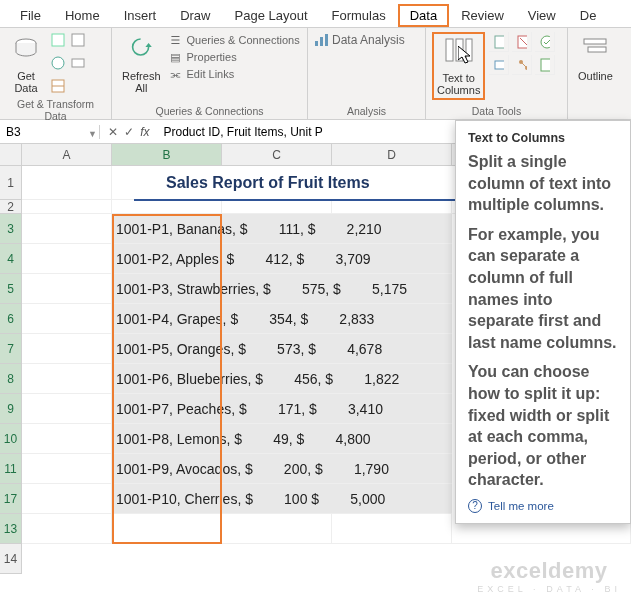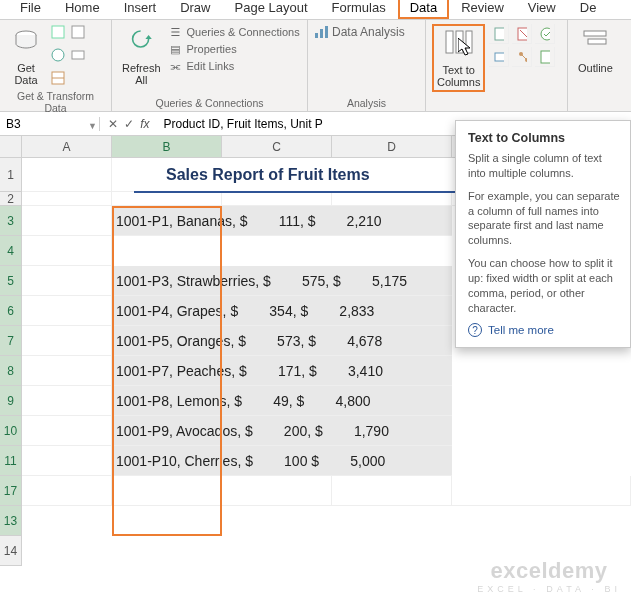--- a/index.html
+++ b/index.html
@@ -7,21 +7,21 @@
     --ribbon-bg:#f3f2f1;
     --excel-green:#217346;
     --select-bg:#cce0ce;
     --orange:#ed7d31;
     --link-blue:#2b579a;
   }
   *{box-sizing:border-box;font-family:"Segoe UI",Arial,sans-serif;}
   body{margin:0;background:#fff;width:631px;height:604px;overflow:hidden;position:relative;}
 
   
-  .ribbon-tabs{display:flex;background:#fff;border-bottom:1px solid var(--border-gray);height:20px;align-items:flex-end;padding-left:8px;}
+  .ribbon-tabs{display:flex;background:#fff;border-bottom:1px solid var(--border-gray);height:28px;align-items:flex-end;padding-left:8px;}
   .ribbon-tab{font-size:13px;padding:4px 12px;color:#333;cursor:default;}
   .ribbon-tab.active{color:#000;}
   .ribbon-tab.highlight{border:2px solid var(--orange);padding:2px 10px;}
 
   
   .ribbon-body{background:var(--ribbon-bg);border-bottom:1px solid var(--border-gray);height:92px;display:flex;}
   .rgroup{border-right:1px solid var(--border-gray);padding:4px 6px 0 6px;display:flex;flex-direction:column;justify-content:space-between;}
   .rgroup-label{font-size:10.5px;color:#666;text-align:center;padding-bottom:2px;}
   .rgroup-content{display:flex;align-items:flex-start;gap:4px;flex:1;}
   .big-btn{display:flex;flex-direction:column;align-items:center;justify-content:center;gap:8px;font-size:11px;color:#333;padding:2px 4px;text-align:center;}
@@ -57,21 +57,21 @@
   .cell{border-right:1px solid #eee;border-bottom:1px solid #eee;display:flex;align-items:center;padding:0 4px;overflow:visible;white-space:pre;}
   .row1{height:34px;}
   .titlecell{position:relative;z-index:1;font-weight:600;font-size:16px;color:#203864;}
   .titleunderline{position:absolute;left:112px;right:0;top:33px;height:2px;background:#2f5496;z-index:2;}
   .datarow .colB{background:#e8e8e8;}
   .sel-outline{position:absolute;border:2px solid var(--orange);pointer-events:none;z-index:4;}
 
   
   .tooltip{position:absolute;top:120px;left:455px;width:176px;background:#fff;border:1px solid #c8c8c8;box-shadow:0 4px 10px rgba(0,0,0,0.25);padding:10px 10px 10px 12px;z-index:50;}
   .tooltip h4{margin:0 0 6px 0;font-size:12.5px;font-weight:600;color:#333;}
-  .tooltip p{margin:0 0 8px 0;font-size:11px;color:#555;line-height:1.35;}
+  .tooltip p{margin:0 0 8px 0;font-size:16px;color:#555;line-height:1.35;font-weight:bold;}
   .tellmore{color:var(--link-blue);font-size:11.5px;display:flex;align-items:center;gap:6px;margin-top:4px;}
   .tellmore .q{width:14px;height:14px;border:1.5px solid var(--link-blue);border-radius:50%;display:inline-flex;align-items:center;justify-content:center;font-size:10px;}
 
   
   .wm{position:absolute;right:10px;bottom:10px;opacity:0.22;text-align:center;color:#444;z-index:30;pointer-events:none;}
   .wm .t1{font-size:22px;font-weight:600;letter-spacing:0.5px;}
   .wm .t2{font-size:9px;letter-spacing:4px;}
 </style>
 </head>
 <body>
@@ -208,20 +208,21 @@
         <span class="cell"><svg width="16" height="16">
               <circle cx="5" cy="5" r="2" fill="#c96"></circle>
               <circle cx="11" cy="11" r="2" fill="#c96"></circle>
               <line x1="6" y1="6" x2="10" y2="10" stroke="#c96"></line>
             </svg></span>
         <span class="cell"><svg width="16" height="16">
               <rect x="2" y="2" width="12" height="12" fill="#fff" stroke="#6a6"></rect>
             </svg></span>
       </div>
     </div>
+    <div class="rgroup-label">Data Tools</div>
   </div>
 
   <div class="rgroup" style="flex:1;border-right:none">
     <div class="rgroup-content">
       <div class="big-btn">
         <span class="icon">
             <svg width="26" height="22">
               <rect x="2" y="2" width="22" height="5" fill="#fff" stroke="#888"></rect>
               <rect x="6" y="10" width="18" height="5" fill="#fff" stroke="#888"></rect>
             </svg>
@@ -287,32 +288,37 @@
           <div class="cell colD"></div>
           <div class="cell colE"></div>
         </div>
 
       <div class="row datarow">
           <div class="cell colA"></div>
           <div class="cell colB" style="overflow:visible;width:340px;border-right:none">1001-P1, Bananas, $        111, $        2,210</div>
         </div>
       <div class="row datarow">
           <div class="cell colA"></div>
+          <div class="cell colB" style="overflow:visible;width:340px;border-right:none">1001-P2, Apples, $        412, $        3,709</div>
         </div>
       <div class="row datarow">
           <div class="cell colA"></div>
           <div class="cell colB" style="overflow:visible;width:340px;border-right:none">1001-P3, Strawberries, $        575, $        5,175</div>
         </div>
       <div class="row datarow">
           <div class="cell colA"></div>
           <div class="cell colB" style="overflow:visible;width:340px;border-right:none">1001-P4, Grapes, $        354, $        2,833</div>
         </div>
       <div class="row datarow">
           <div class="cell colA"></div>
           <div class="cell colB" style="overflow:visible;width:340px;border-right:none">1001-P5, Oranges, $        573, $        4,678</div>
+        </div>
+      <div class="row datarow">
+          <div class="cell colA"></div>
+          <div class="cell colB" style="overflow:visible;width:340px;border-right:none">1001-P6, Blueberries, $        456, $        1,822</div>
         </div>
       <div class="row datarow">
           <div class="cell colA"></div>
           <div class="cell colB" style="overflow:visible;width:340px;border-right:none">1001-P7, Peaches, $        171, $        3,410</div>
         </div>
       <div class="row datarow">
           <div class="cell colA"></div>
           <div class="cell colB" style="overflow:visible;width:340px;border-right:none">1001-P8, Lemons, $        49, $        4,800</div>
         </div>
       <div class="row datarow">

